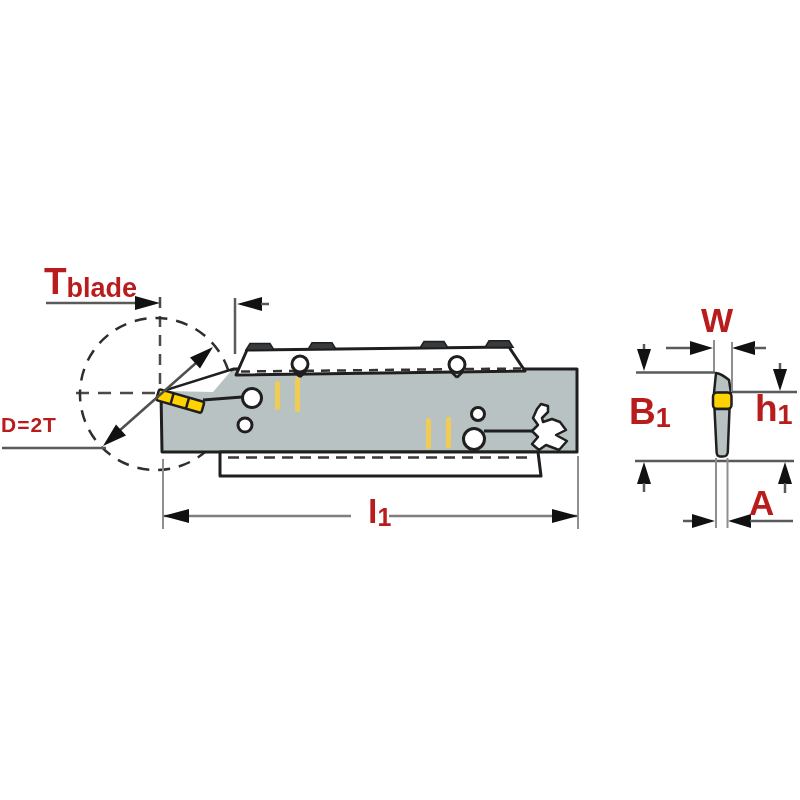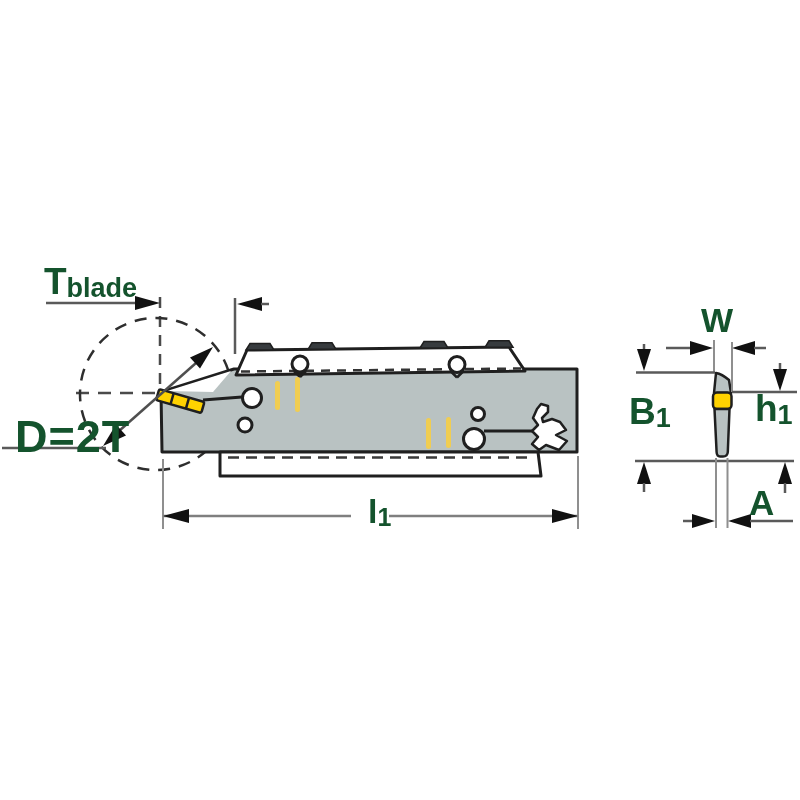--- a/index.html
+++ b/index.html
@@ -1,24 +1,24 @@
 <!DOCTYPE html>
 <html><head>
 <meta charset="utf-8">
 <style>
   html,body{margin:0;padding:0;background:#fff;}
   body{width:800px;height:800px;overflow:hidden;font-family:"Liberation Sans",sans-serif;}
   .stage{position:relative;width:800px;height:800px;background:#fff;}
   svg.draw{position:absolute;left:0;top:0;}
-  .lbl{position:absolute;font-weight:bold;color:#14532d;line-height:1;white-space:nowrap;text-decoration:underline;}
+  .lbl{position:absolute;font-weight:bold;color:#b91c1c;line-height:1;white-space:nowrap;text-decoration:underline;}
   .lbl .big{display:inline-block;}
   .lbl .sub{display:inline-block;font-size:0.72em;transform:translateY(0.12em);}
   .lbl-tblade{left:44px;top:263px;font-size:37px;}
   .lbl-tblade .sub{font-size:27px;}
-  .lbl-d2t{left:15px;top:414px;font-size:45px;letter-spacing:1px;}
+  .lbl-d2t{left:1px;top:414px;font-size:21px;letter-spacing:1px;}
   .lbl-l1{left:356px;top:494px;font-size:34px;margin-left:12px;}
   .lbl-l1 .sub{font-size:25px;}
   .lbl-w{left:701px;top:303px;font-size:34px;}
   .lbl-b1{left:629px;top:393px;font-size:37px;text-align:center;}
   .lbl-b1 .sub{font-size:27px;}
   .lbl-h1{left:755px;top:390px;font-size:37px;}
   .lbl-h1 .sub{font-size:27px;}
   .lbl-a{left:749px;top:485px;font-size:35px;}
 </style>
 </head>

